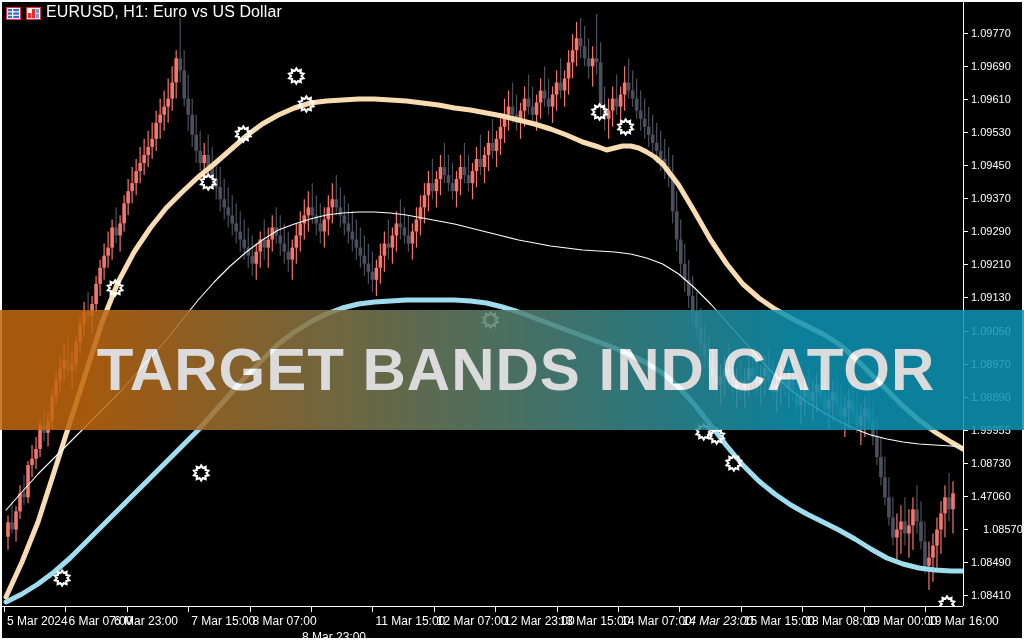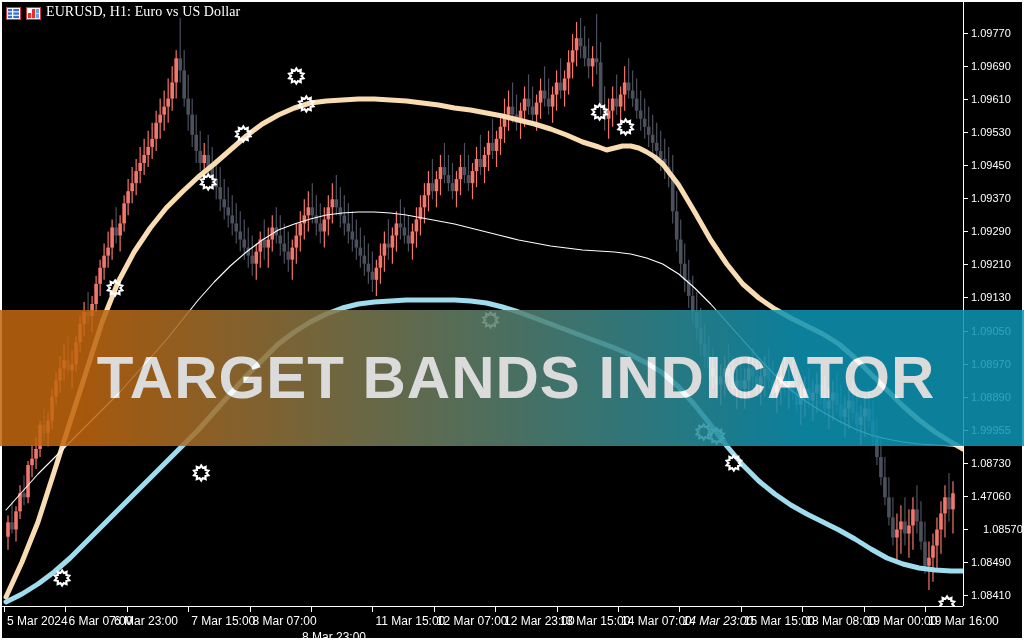--- a/index.html
+++ b/index.html
@@ -6,22 +6,22 @@
   body{width:1024px;height:640px;overflow:hidden;font-family:"Liberation Sans",sans-serif;}
   #root{position:relative;width:1024px;height:640px;background:#000;}
 
   
   #chart-frame{position:absolute;left:0;top:0;width:1024px;height:640px;
     border:2px solid #ffffff;box-sizing:border-box;background:#000;}
 
   
   #symbol-bar{position:absolute;left:6px;top:4px;height:16px;display:flex;align-items:center;gap:5px;z-index:14;}
   .tiny-icon{width:15px;height:13px;display:block;}
-  #symbol-text{color:#ffffff;font-size:14px;letter-spacing:.1px;white-space:nowrap;
-    font-family:Liberation Serif, serif;}
+  #symbol-text{color:#ffffff;font-size:16px;letter-spacing:.1px;white-space:nowrap;
+    font-family:Liberation Sans, sans-serif;}
 
   
   #plot{position:absolute;left:2px;top:2px;width:961px;height:604px;overflow:hidden;}
   #plot svg{display:block;}
 
   
   #price-scale{position:absolute;right:2px;top:2px;width:59px;height:604px;z-index:8;}
   #price-axis-line{position:absolute;left:0;top:0;width:1px;height:604px;background:#ffffff;}
   .price-tick{position:absolute;left:0;height:1px;width:5px;background:#ffffff;}
   .price-label{position:absolute;left:8px;color:#ffffff;font-size:11px;line-height:11px;
@@ -672,17 +672,17 @@
         <rect x="0.5" y="0.5" width="14" height="12" fill="#ffffff" stroke="#e03030"></rect>
         <rect x="2" y="6" width="3.2" height="5.2" fill="#e03030"></rect>
         <rect x="5.9" y="2" width="3.2" height="9.2" fill="#e03030"></rect>
         <rect x="9.8" y="2" width="3.2" height="4" fill="#5aa8e8"></rect>
         <rect x="9.8" y="6.6" width="3.2" height="4.6" fill="#5aa8e8"></rect>
       </svg>
     </span>
     <span id="symbol-text">EURUSD, H1:  Euro vs US Dollar</span>
   </div>
 
-  <div id="banner" style="top: 310px; height: 136px; background: linear-gradient(to right, rgb(194, 103, 15) 0%, rgb(194, 103, 15) 8%, rgb(14, 148, 180) 78%, rgb(14, 148, 180) 100%); opacity: 0.86;">
+  <div id="banner" style="top: 310px; height: 120px; background: linear-gradient(to right, rgb(194, 103, 15) 0%, rgb(194, 103, 15) 8%, rgb(14, 148, 180) 78%, rgb(14, 148, 180) 100%); opacity: 0.86;">
     <div id="banner-title">TARGET BANDS INDICATOR</div>
   </div>
 
 </div>
 
 </body></html>

